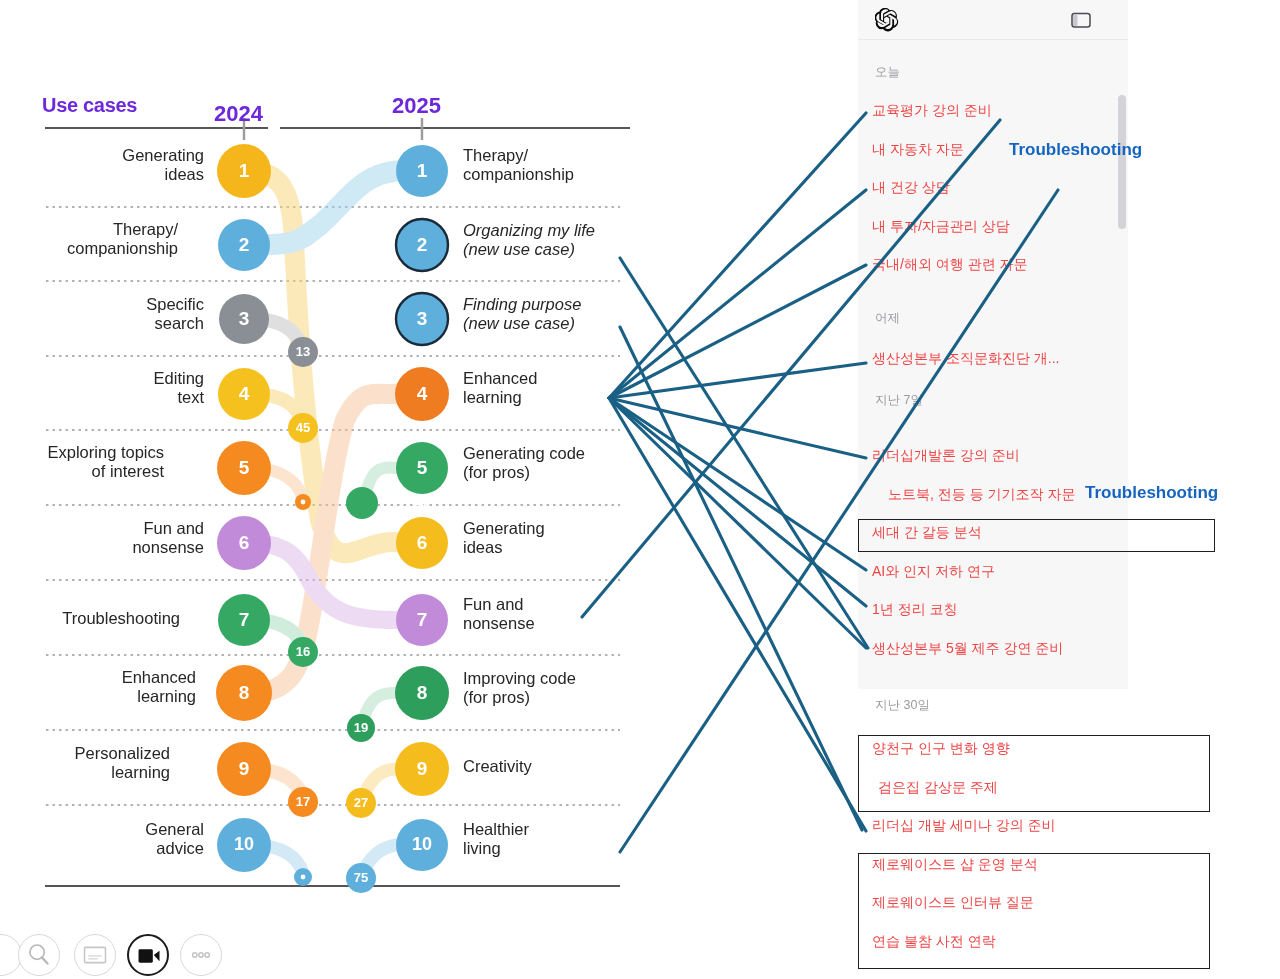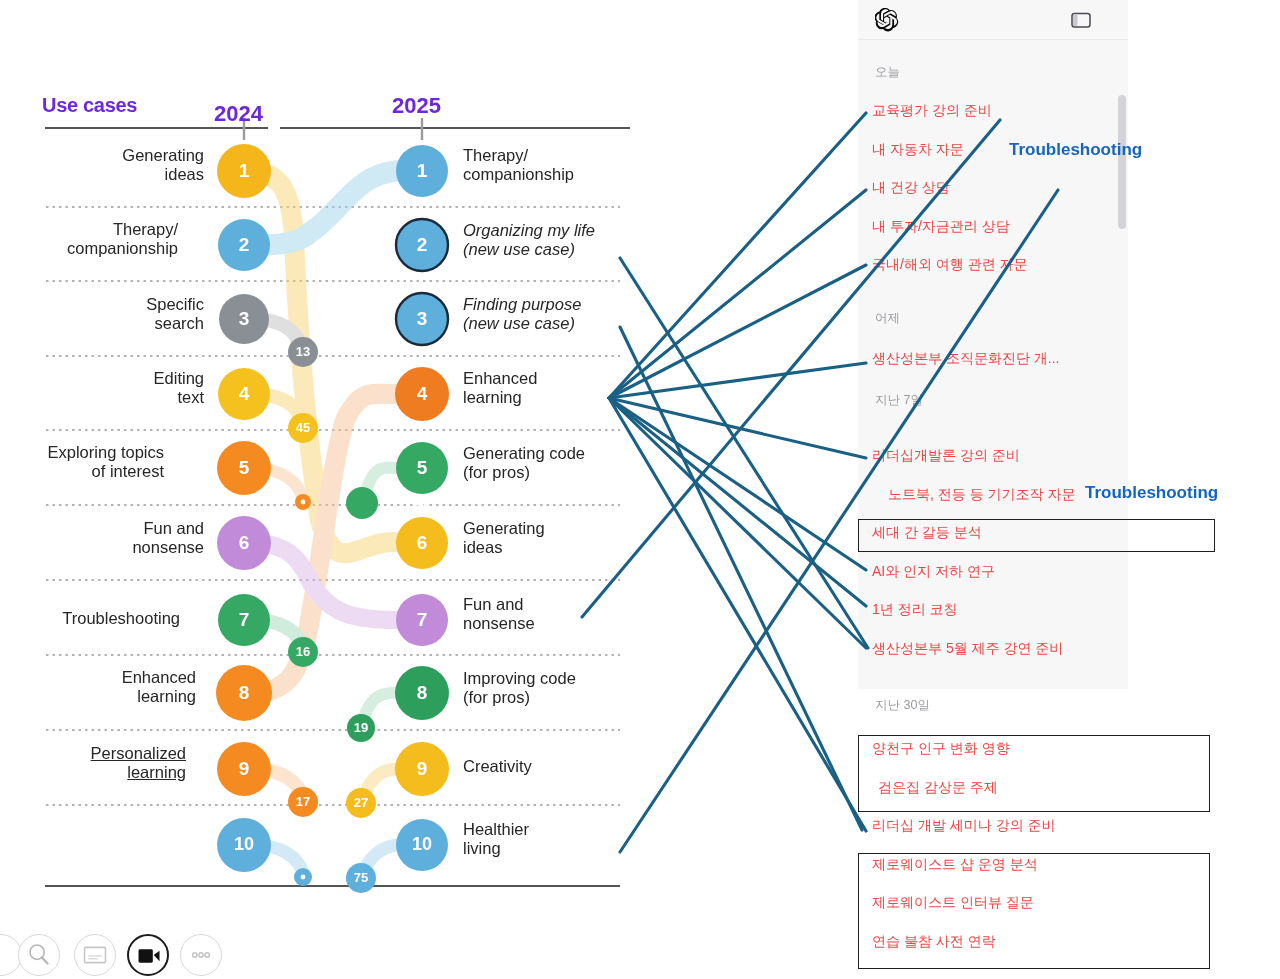--- a/index.html
+++ b/index.html
@@ -191,21 +191,22 @@
     <div class="chart-head" id="head-2025">2025</div>
 
     <div class="lbl left" style="left:34px; top:146px;">Generating<br>ideas</div>
     <div class="lbl left" style="left:8px;  top:220px;">Therapy/<br>companionship</div>
     <div class="lbl left" style="left:34px; top:369px;">Editing<br>text</div>
     <div class="lbl left" style="left:34px; top:295px;">Specific<br>search</div>
     <div class="lbl left" style="left:-6px; top:443px;">Exploring topics<br>of interest</div>
     <div class="lbl left" style="left:34px; top:519px;">Fun and<br>nonsense</div>
     <div class="lbl left" style="left:10px; top:609px;">Troubleshooting</div>
     <div class="lbl left" style="left:26px; top:668px;">Enhanced<br>learning</div>
-    <div class="lbl left" style="left:16px; top:744px;text-decoration:underline;">Personalized<br>learning</div>
+    <div class="lbl left" style="left:0; top:744px;">Personalized<br>learning</div>
+    <div class="lbl left" style="left:34px; top:820px;">General<br>advice</div>
 
     <div class="lbl right" style="left:463px; top:146px;">Therapy/<br>companionship</div>
     <div class="lbl right ital" style="left:463px; top:221px;">Organizing my life<br>(new use case)</div>
     <div class="lbl right ital" style="left:463px; top:295px;">Finding purpose<br>(new use case)</div>
     <div class="lbl right" style="left:463px; top:369px;">Enhanced<br>learning</div>
     <div class="lbl right" style="left:463px; top:444px;">Generating code<br>(for pros)</div>
     <div class="lbl right" style="left:463px; top:519px;">Generating<br>ideas</div>
     <div class="lbl right" style="left:463px; top:595px;">Fun and<br>nonsense</div>
     <div class="lbl right" style="left:463px; top:669px;">Improving code<br>(for pros)</div>
     <div class="lbl right" style="left:463px; top:757px;">Creativity</div>

